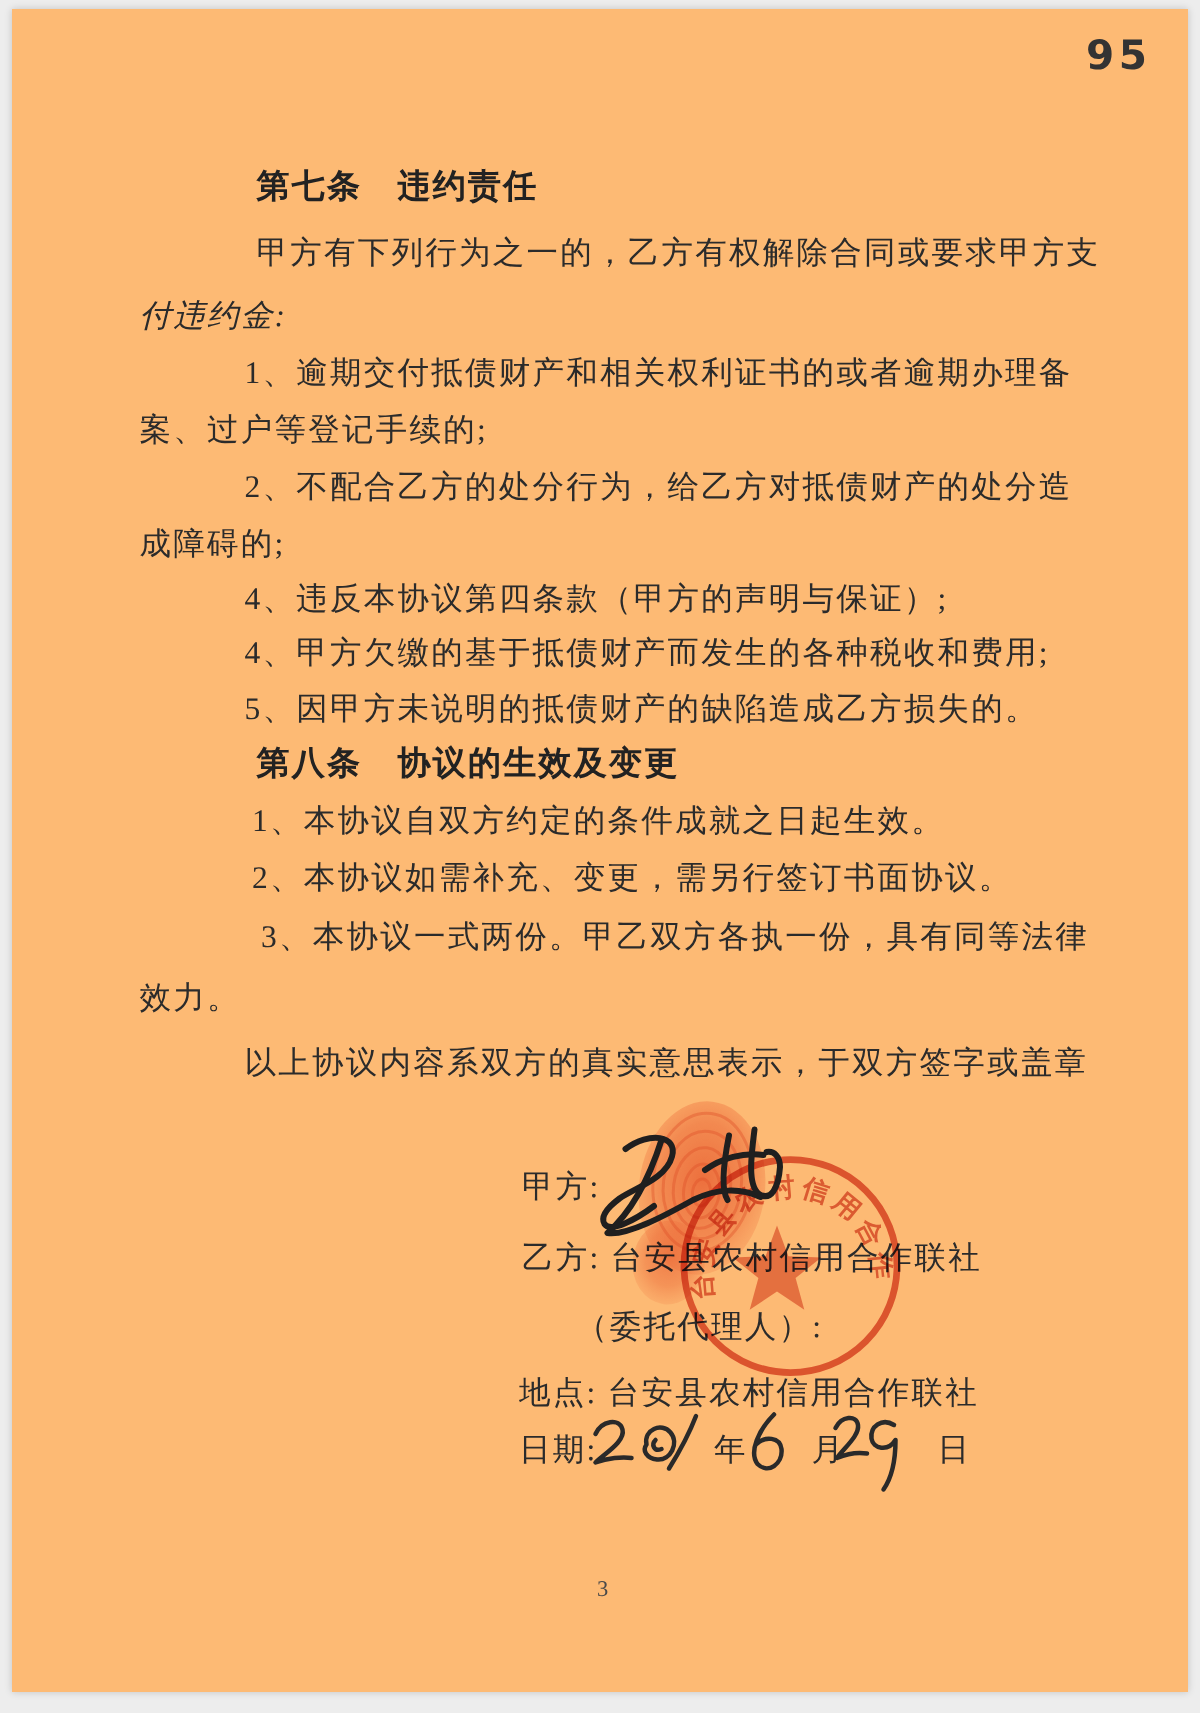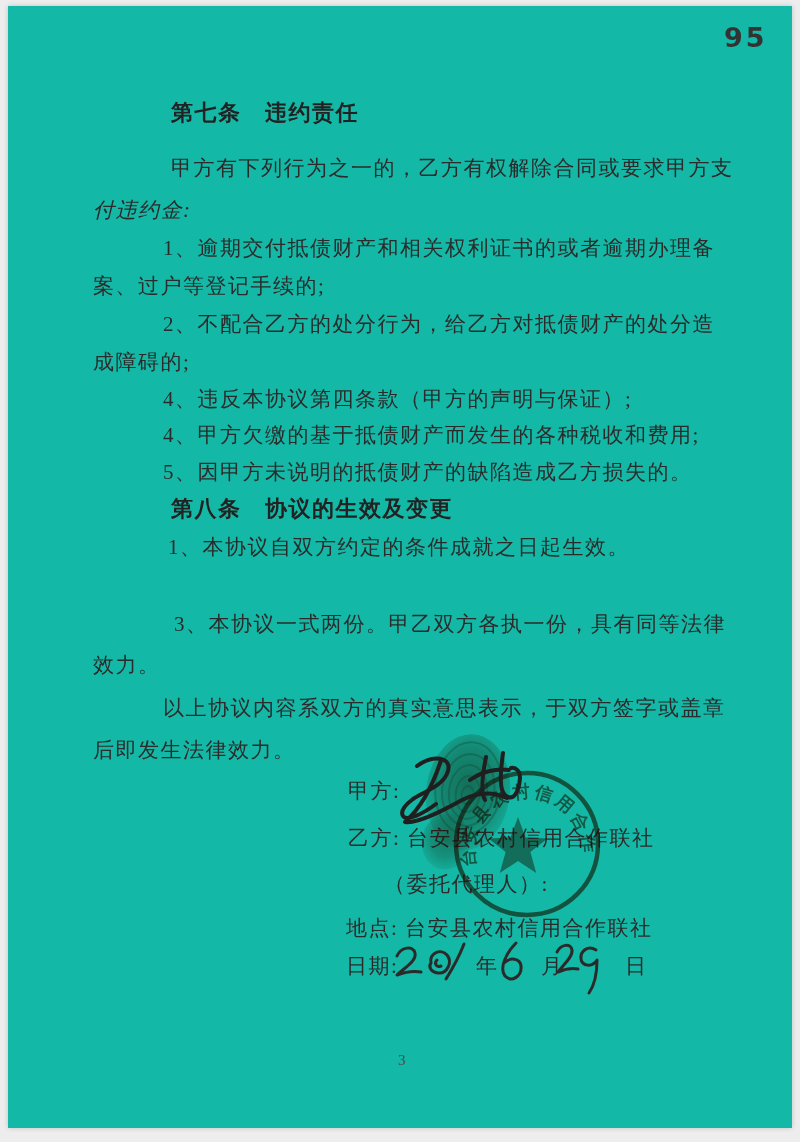--- a/index.html
+++ b/index.html
@@ -4,21 +4,21 @@
 <style>
   html,body{margin:0;padding:0;}
   body{
     width:800px;height:1142px;position:relative;
     background:#ededed;
     font-family:"Liberation Serif","DejaVu Serif",serif;
     overflow:hidden;
   }
   .page{
     position:absolute;left:8px;top:6px;right:8px;bottom:14px;
-    background:#14b8a6;
+    background:#fdba74;
     box-shadow:0 0 5px rgba(0,0,0,0.18);
   }
   .line{
     position:absolute;white-space:nowrap;
     font-size:21px;letter-spacing:1.5px;color:#2b2b2b;
   }
   .hd{font-weight:bold;font-size:22px;color:#222;}
   .pn-top{
     position:absolute;top:16px;left:716px;
     font-family:"DejaVu Sans","Liberation Sans",sans-serif;
@@ -31,36 +31,36 @@
   .overlay{position:absolute;left:0;top:0;pointer-events:none;}
   .seal-g{mix-blend-mode:multiply;}
 </style>
 </head>
 <body>
 
 <div class="page">
 
   <div class="pn-top">95</div>
 
-  <div class="line hd" style="top:92px;left:163px;">第七条　违约责任</div>
+  <div class="line hd" style="top:103px;left:163px;">第七条　违约责任</div>
   <div class="line" style="top:148px;left:163px;">甲方有下列行为之一的，乙方有权解除合同或要求甲方支</div>
   <div class="line" style="top:190px;left:85px;font-style:italic;">付违约金:</div>
   <div class="line" style="top:228px;left:155px;">1、逾期交付抵债财产和相关权利证书的或者逾期办理备</div>
   <div class="line" style="top:266px;left:85px;">案、过户等登记手续的;</div>
   <div class="line" style="top:304px;left:155px;">2、不配合乙方的处分行为，给乙方对抵债财产的处分造</div>
   <div class="line" style="top:342px;left:85px;">成障碍的;</div>
   <div class="line" style="top:379px;left:155px;">4、违反本协议第四条款（甲方的声明与保证）;</div>
   <div class="line" style="top:415px;left:155px;">4、甲方欠缴的基于抵债财产而发生的各种税收和费用;</div>
   <div class="line" style="top:452px;left:155px;">5、因甲方未说明的抵债财产的缺陷造成乙方损失的。</div>
   <div class="line hd" style="top:488px;left:163px;">第八条　协议的生效及变更</div>
   <div class="line" style="top:527px;left:160px;">1、本协议自双方约定的条件成就之日起生效。</div>
+  <div class="line" style="top:565px;left:160px;">2、本协议如需补充、变更，需另行签订书面协议。</div>
   <div class="line" style="top:604px;left:166px;">3、本协议一式两份。甲乙双方各执一份，具有同等法律</div>
   <div class="line" style="top:645px;left:85px;">效力。</div>
   <div class="line" style="top:688px;left:155px;">以上协议内容系双方的真实意思表示，于双方签字或盖章</div>
-  <div class="line" style="top:730px;left:85px;">后即发生法律效力。</div>
 
   <div class="line" style="top:771px;left:340px;">甲方:</div>
   <div class="line" style="top:818px;left:340px;">乙方: 台安县农村信用合作联社</div>
   <div class="line" style="top:908px;left:338px;">地点: 台安县农村信用合作联社</div>
   <div class="line" style="top:864px;left:376px;">（委托代理人）:</div>
   <div class="line" style="top:946px;left:338px;">日期:</div>
   <div class="line" style="top:946px;left:468px;">年</div>
   <div class="line" style="top:946px;left:533px;">月</div>
   <div class="line" style="top:946px;left:617px;">日</div>
 

